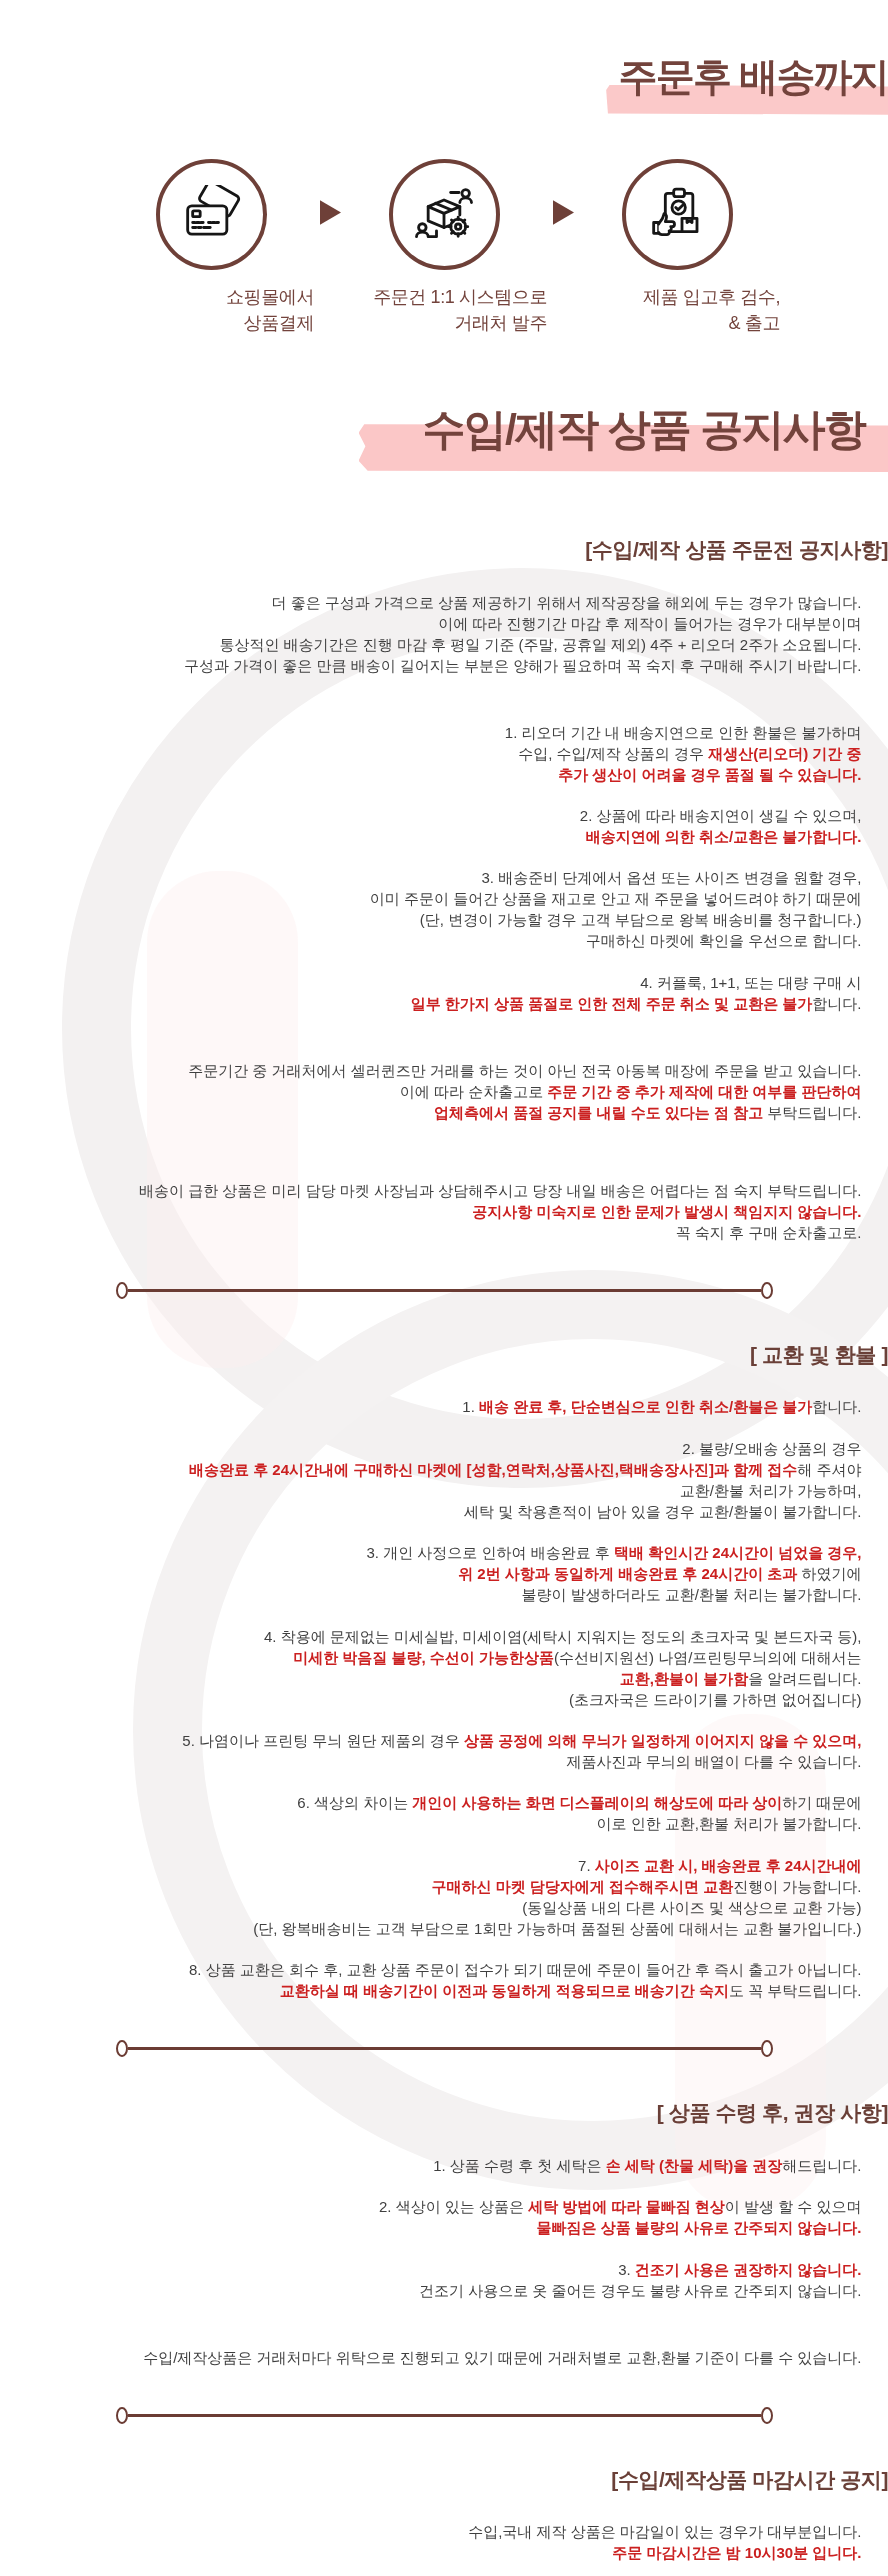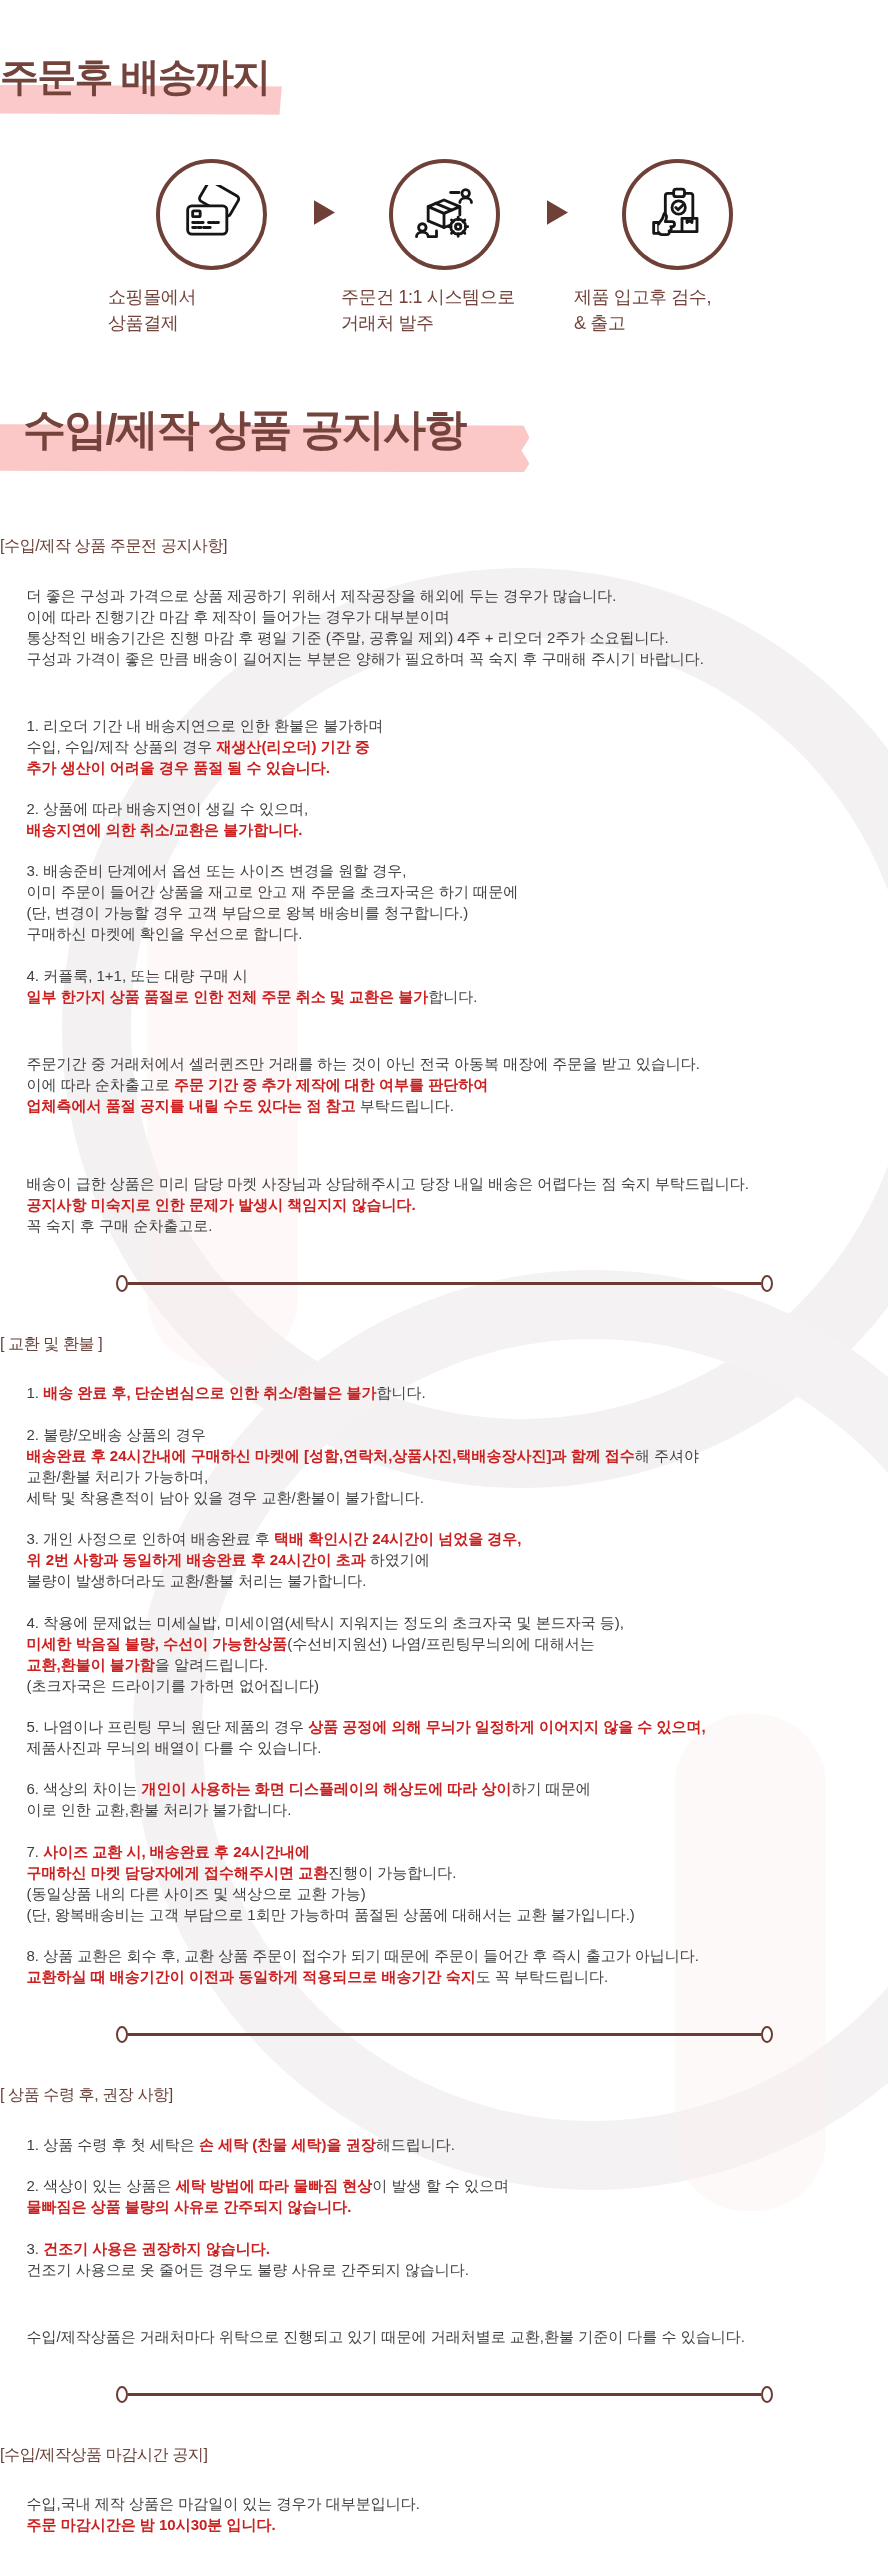--- a/index.html
+++ b/index.html
@@ -1,18 +1,18 @@
 <!DOCTYPE html>
 <html style="font-size:14px"><head>
 <meta charset="utf-8">
 <style>
   html,body{margin:0;padding:0;background:#ffffff;}
   .page{
     position:relative;width:888px;height:2576px;margin:0 auto;background:#fff;
-    overflow:hidden;text-align:left;color:#3f3f3f;
+    overflow:hidden;text-align:right;color:#3f3f3f;
     font-family:"Liberation Sans","DejaVu Sans",sans-serif;
   }
   
   .wm{position:absolute;border-radius:50%;z-index:0;pointer-events:none;}
   #wm1{width:782px;height:782px;left:62px;top:568px;border:69px solid #f3f1f1;}
   #wm2{width:782px;height:782px;left:133px;top:1270px;border:69px solid #f4f2f2;}
   #wm3{width:151px;height:497px;left:147px;top:871px;background:#fdf0f0;border-radius:71px;opacity:.45;}
   #wm4{width:151px;height:497px;left:675px;top:1714px;background:#fdf0f0;border-radius:71px;opacity:.4;}
   .content{position:relative;z-index:1;}
 
@@ -47,21 +47,21 @@
   }
   .title2 .tape::before{
     content:"";position:absolute;left:-41px;right:-41px;top:23px;height:48px;
     background:#fbc7c7;z-index:-1;
     clip-path:polygon(1% 0,99% 3%,100% 28%,98.6% 55%,100% 82%,99% 100%,1.6% 97%,0 76%,1.2% 46%,0 18%);
   }
 
   
   #notice-content{font-size:15px;line-height:1.4;}
   #notice-content > .sec-heading:first-child{margin-top:76px;}
-  .sec-heading{font-size:16px;font-weight:normal;color:#6a4038;margin:41px 0 27px;letter-spacing:-0.4px;}
+  .sec-heading{font-size:21px;font-weight:bold;color:#6a4038;margin:41px 0 27px;letter-spacing:-0.4px;}
   .para{margin:20.4px auto;width:835px;}
   .para.gap-lg{margin-top:46px;}
   .para.gap-xl{margin-top:57px;}
   .line{min-height:20.4px;}
   .seg{color:#3f3f3f;}
   .seg.red{color:#cb2020;font-weight:bold;}
   .divider{display:flex;align-items:center;width:657px;margin:39px auto;}
   .divider .ring{width:8px;height:13.3px;border:2.7px solid #6b3c34;border-radius:50%;flex:none;background:#fff;}
   .divider .rule{flex:1;height:2.7px;background:#6b3c34;}
   .icon-stroke{stroke:#161616;fill:none;stroke-width:3.4;stroke-linecap:round;stroke-linejoin:round;}
@@ -179,21 +179,21 @@
           <div class="line"><span class="seg">1. 리오더 기간 내 배송지연으로 인한 환불은 불가하며</span></div>
           <div class="line"><span class="seg">수입, 수입/제작 상품의 경우 </span><span class="seg red">재생산(리오더) 기간 중</span></div>
           <div class="line"><span class="seg red">추가 생산이 어려울 경우 품절 될 수 있습니다.</span></div>
         </div>
         <div class="para">
           <div class="line"><span class="seg">2. 상품에 따라 배송지연이 생길 수 있으며,</span></div>
           <div class="line"><span class="seg red">배송지연에 의한 취소/교환은 불가합니다.</span></div>
         </div>
         <div class="para">
           <div class="line"><span class="seg">3. 배송준비 단계에서 옵션 또는 사이즈 변경을 원할 경우,</span></div>
-          <div class="line"><span class="seg">이미 주문이 들어간 상품을 재고로 안고 재 주문을 초크자국은 하기 때문에</span></div>
+          <div class="line"><span class="seg">이미 주문이 들어간 상품을 재고로 안고 재 주문을 넣어드려야 하기 때문에</span></div>
           <div class="line"><span class="seg">(단, 변경이 가능할 경우 고객 부담으로 왕복 배송비를 청구합니다.)</span></div>
           <div class="line"><span class="seg">구매하신 마켓에 확인을 우선으로 합니다.</span></div>
         </div>
         <div class="para">
           <div class="line"><span class="seg">4. 커플룩, 1+1, 또는 대량 구매 시</span></div>
           <div class="line"><span class="seg red">일부 한가지 상품 품절로 인한 전체 주문 취소 및 교환은 불가</span><span class="seg">합니다.</span></div>
         </div>
         <div class="para gap-lg">
           <div class="line"><span class="seg">주문기간 중 거래처에서 셀러퀸즈만 거래를 하는 것이 아닌 전국 아동복 매장에 주문을 받고 있습니다.</span></div>
           <div class="line"><span class="seg">이에 따라 순차출고로 </span><span class="seg red">주문 기간 중 추가 제작에 대한 여부를 판단하여</span></div>

